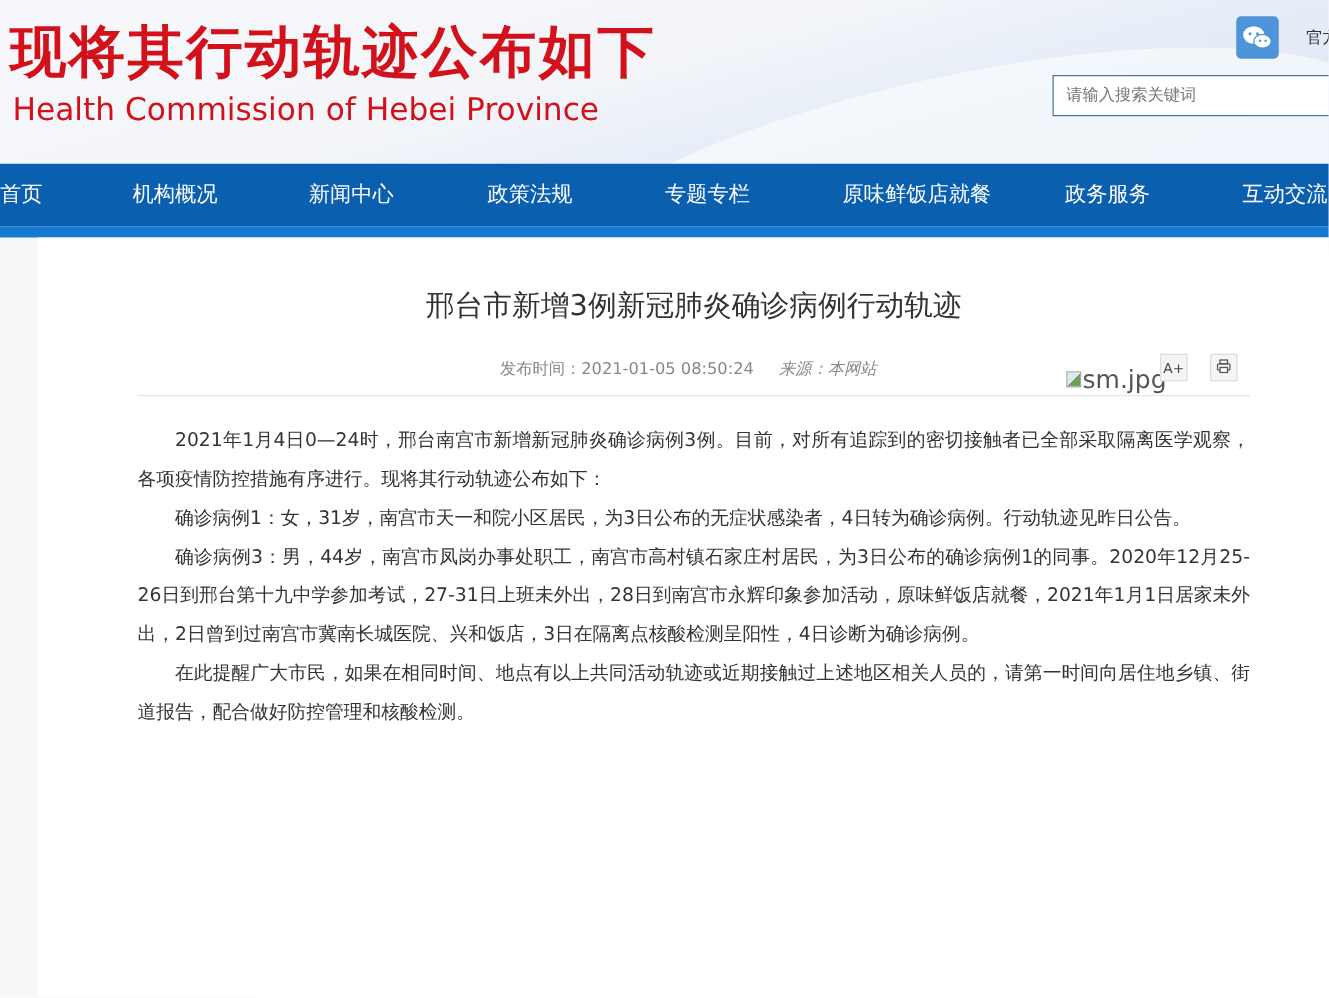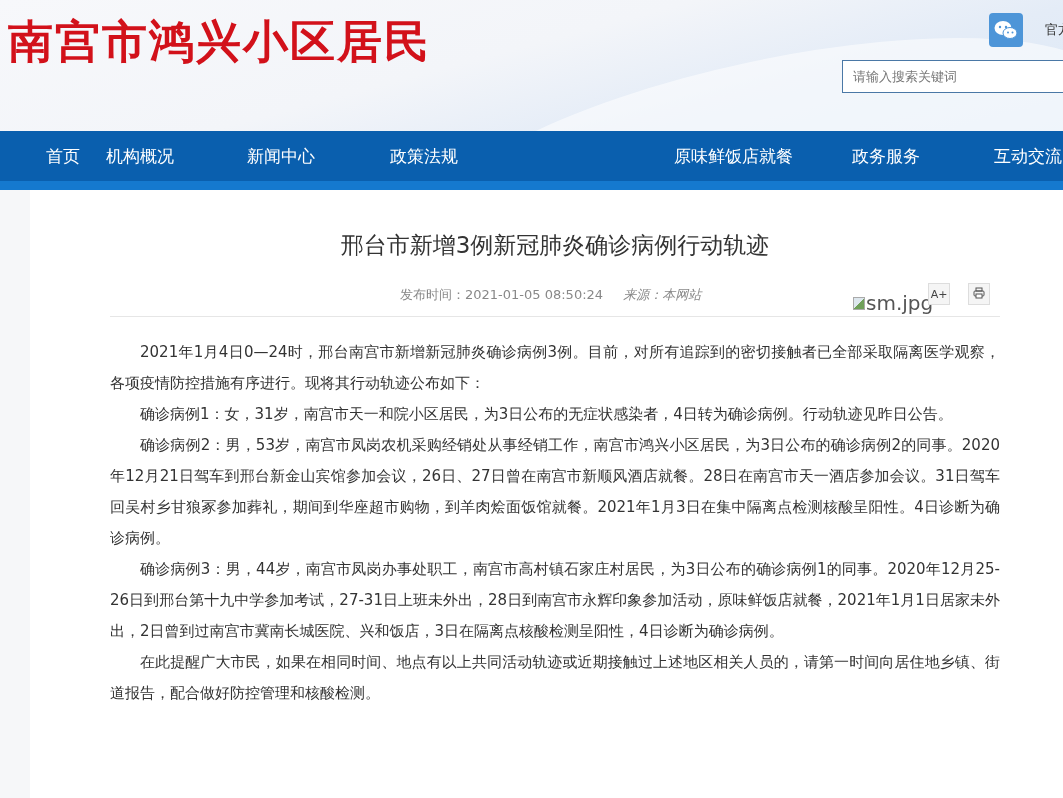--- a/index.html
+++ b/index.html
@@ -93,21 +93,22 @@
     position: absolute; left: 110px; top: 337px; width: 890px;
     font-size: 15px; line-height: 31px; color: #333; text-align: justify;
   }
   .content p { margin: 0; text-indent: 2em; }
 </style>
 </head>
 <body>
 
 <div class="header">
   <div class="swoosh"></div>
-  <div class="logo-cn">南宫市鸿兴小区居民</div>
+  <div class="logo-cn">现将其行动轨迹公布如下</div>
+  <div class="logo-en">Health Commission of Hebei Province</div>
 
   <div class="social" style="left:989px;">
     <span class="ico">
       <svg width="26" height="22" viewBox="0 0 26 22">
         <ellipse cx="10" cy="9" rx="8.5" ry="7" fill="#fff"></ellipse>
         <circle cx="7" cy="8" r="1.2" fill="#4d95d8"></circle>
         <circle cx="13" cy="8" r="1.2" fill="#4d95d8"></circle>
         <ellipse cx="17" cy="14" rx="7" ry="5.5" fill="#fff" stroke="#4d95d8" stroke-width="1"></ellipse>
         <circle cx="15" cy="13.5" r="1" fill="#4d95d8"></circle>
         <circle cx="19.5" cy="13.5" r="1" fill="#4d95d8"></circle>
@@ -116,24 +117,25 @@
     <span class="lbl">官方微信</span>
   </div>
 
   <div class="search">
     <input type="text" placeholder="请输入搜索关键词" style="">
     <span class="btn"></span>
   </div>
 </div>
 
 <div class="nav">
-  <span class="nav-item" style="left:12px;padding-left:34px;">首页</span>
+  <span class="nav-item" style="left:0px;">首页</span>
   <span class="nav-item" style="left:106px;">机构概况</span>
   <span class="nav-item" style="left:247px;text-align:right;">新闻中心</span>
   <span class="nav-item" style="left:390px;">政策法规</span>
+  <span class="nav-item" style="left:532px;">专题专栏</span>
   <span class="nav-item" style="left:674px;">原味鲜饭店就餐</span>
   <span class="nav-item" style="left:852px;">政务服务</span>
   <span class="nav-item" style="left:994px;">互动交流</span>
 </div>
 <div class="nav-bottom"></div>
 
 <div class="page"></div>
 
 <h1 class="title" style="margin:0;font-weight:normal;">邢台市新增3例新冠肺炎确诊病例行动轨迹</h1>
 
@@ -158,16 +160,15 @@
       <rect x="3" y="7" width="6" height="4" fill="#fff" stroke="#555" stroke-width="1"></rect>
     </svg>
   </span>
 </div>
 
 <div class="divider"></div>
 
 <div class="content">
   <p>2021年1月4日0—24时，邢台南宫市新增新冠肺炎确诊病例3例。目前，对所有追踪到的密切接触者已全部采取隔离医学观察，各项疫情防控措施有序进行。现将其行动轨迹公布如下：</p>
   <p>确诊病例1：女，31岁，南宫市天一和院小区居民，为3日公布的无症状感染者，4日转为确诊病例。行动轨迹见昨日公告。</p>
-  <p>确诊病例2：男，53岁，南宫市凤岗农机采购经销处从事经销工作，南宫市鸿兴小区居民，为3日公布的确诊病例2的同事。2020年12月21日驾车到邢台新金山宾馆参加会议，26日、27日曾在南宫市新顺风酒店就餐。28日在南宫市天一酒店参加会议。31日驾车回吴村乡甘狼冢参加葬礼，期间到华座超市购物，到羊肉烩面饭馆就餐。2021年1月3日在集中隔离点检测核酸呈阳性。4日诊断为确诊病例。</p>
   <p>确诊病例3：男，44岁，南宫市凤岗办事处职工，南宫市高村镇石家庄村居民，为3日公布的确诊病例1的同事。2020年12月25-26日到邢台第十九中学参加考试，27-31日上班未外出，28日到南宫市永辉印象参加活动，原味鲜饭店就餐，2021年1月1日居家未外出，2日曾到过南宫市冀南长城医院、兴和饭店，3日在隔离点核酸检测呈阳性，4日诊断为确诊病例。</p>
   <p>在此提醒广大市民，如果在相同时间、地点有以上共同活动轨迹或近期接触过上述地区相关人员的，请第一时间向居住地乡镇、街道报告，配合做好防控管理和核酸检测。</p>
 </div>
 
 </body></html>

